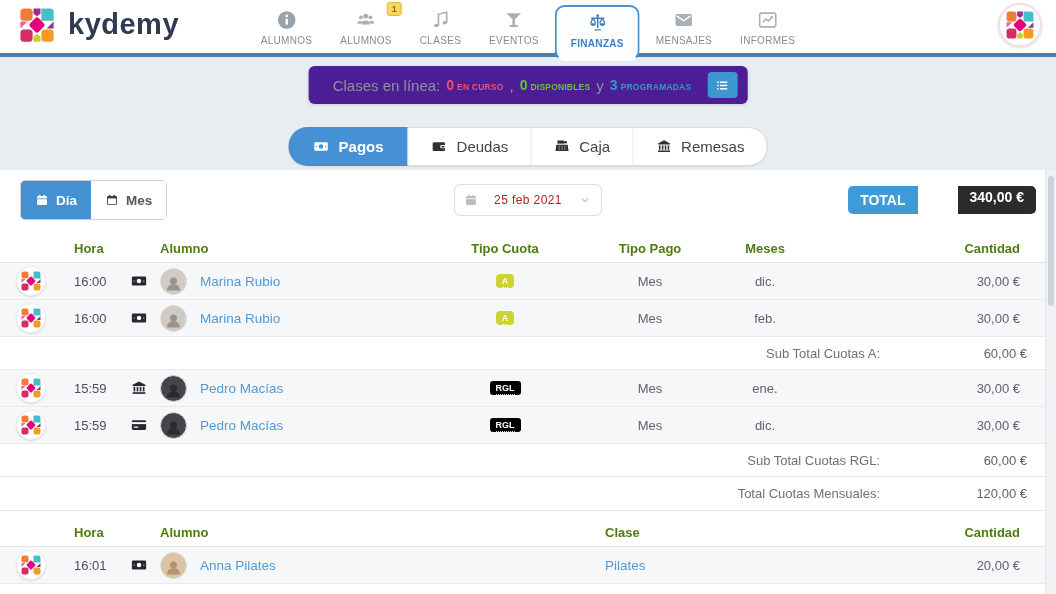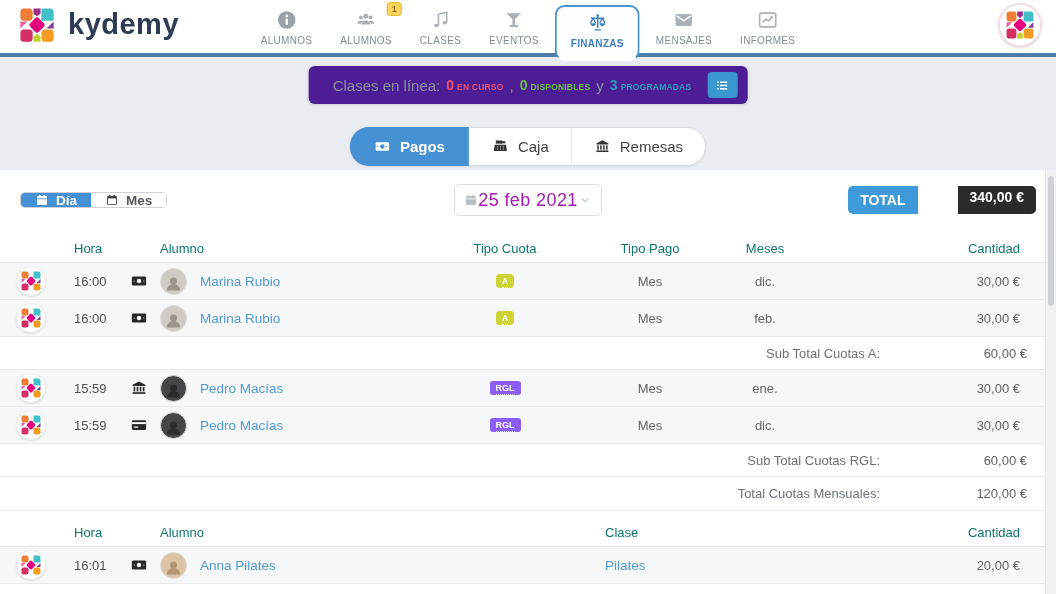--- a/index.html
+++ b/index.html
@@ -51,29 +51,29 @@
   .ftab:first-child { border-left:none; }
   .ftab svg { width:17px; height:17px; }
   .ftab.active { background:#4691d3; color:#fff; border-radius:19px 0 0 19px; margin:-1px 0 -1px -1px;
                  padding:0 24px; font-weight:bold; }
 
   
   .panel { position:absolute; top:170px; left:0; right:0; bottom:0; background:#fff; }
 
   .controls-row { display:flex; align-items:center; padding:14px 20px 0 20px; height:46px; position:relative; }
   .toggle-group { display:flex; border:1px solid #ccd1d5; border-radius:5px; overflow:hidden; background:#fff; }
-  .toggle { height:14px; padding:0 14px; display:flex; align-items:center; gap:7px; font-size:13.5px;
+  .toggle { height:38px; padding:0 14px; display:flex; align-items:center; gap:7px; font-size:13.5px;
             font-weight:bold; color:#53585d; background:#fff; border:none; cursor:pointer; }
   .toggle svg { width:14px; height:14px; }
   .toggle.active { background:#4691d3; color:#fff; }
   .date-picker { position:absolute; left:50%; transform:translateX(-50%); top:14px; width:148px; height:32px;
                  border:1px solid #d9dde0; border-radius:6px; background:#fff; display:flex; align-items:center;
                  justify-content:space-between; padding:0 9px; cursor:pointer; }
   .date-picker svg { width:14px; height:14px; }
-  .date-text { font-size:18px; color:#a21caf; letter-spacing:.4px; }
+  .date-text { font-size:12px; color:#b91c1c; letter-spacing:.4px; }
   .total-badge { margin-left:auto; display:flex; border-radius:5px; overflow:hidden; font-size:14px; font-weight:bold; }
   .total-label { background:#3e9ad8; color:#fff; padding:6px 12px; }
   .total-value { background:#2b2b2b; color:#fff; padding:3px 12px;margin-left:40px; }
 
   
   .thead { display:flex; align-items:center; height:29px; margin-top:18px; border-bottom:1px solid #e3e6e8;
            font-size:13px; font-weight:bold; color:#333a41; background:#fff; }
   .thead.second { margin-top:8px; height:28px; }
   .trow { display:flex; align-items:center; height:37px; background:#f6f7f8; border-bottom:1px solid #e8eaec; }
   .srow { display:flex; align-items:center; height:33px; background:#fff; border-bottom:1px solid #e8eaec;
@@ -82,40 +82,40 @@
   .c { display:flex; align-items:center; font-size:13px; color:#5f6468; }
   .c-icon { flex:0 0 62px; justify-content:center; }
   .c-hora { flex:0 0 56px; padding-left:12px; color:#4a4f54; }
   .c-method { flex:0 0 42px; justify-content:center; }
   .c-alumno { flex:1; gap:13px; }
   .c-cuota { flex:0 0 130px; justify-content:center; }
   .c-pago { flex:0 0 160px; justify-content:center; }
   .c-meses { flex:0 0 70px; justify-content:center; }
   .c-cantidad { flex:0 0 256px; justify-content:flex-end; padding-right:36px; }
   .c2-clase { flex:0 0 195px; }
-  .hdr { color:#0f766e; font-weight:normal; }
+  .hdr { color:#4d7c0f; font-weight:bold; }
   .sub-label { margin-left:auto; }
   .sub-amount { flex:0 0 176px; text-align:right; padding-right:29px; color:#5f6468; }
 
   .row-logo { width:30px; height:30px; border-radius:50%; background:#fff; border:1px solid #eee;
               display:flex; align-items:center; justify-content:center; cursor:pointer; padding:0;
               box-shadow:0 1px 2px rgba(0,0,0,.12); }
   .row-logo .pw { width:24px; height:24px; }
   .micon svg { width:18px; height:18px; color:#26282b; display:block; }
   .pavatar { width:27px; height:27px; border-radius:50%; overflow:hidden; display:flex; align-items:flex-end;
              justify-content:center; border:1px solid #ddd; }
   .pavatar svg { width:21px; height:21px; }
   .av-marina { background:#cfcac3; color:#9a948c; }
   .av-pedro { background:#46464a; color:#2c2c30; }
   .av-anna { background:#dcc3a4; color:#b29470; }
   .slink { color:#5499d3; text-decoration:none; font-size:13.5px; cursor:pointer; }
   .badge { color:#fff; font-size:9px; font-weight:bold; padding:3px 6px 2px; border-radius:4px; line-height:1; }
   .badge i { font-style:normal; border-bottom:1px dotted rgba(255,255,255,.85); padding-bottom:1px; }
   .badge-a { background:#ccd333; }
-  .badge-rgl { background:#8b5cf6; border-radius:3px; }
+  .badge-rgl { background:#000000; border-radius:3px; }
 
   
   .scrollbar { position:absolute; top:170px; right:0; bottom:0; width:11px; background:#f0f2f4;
                border-left:1px solid #e4e7ea; z-index:50; }
   .scroll-thumb { position:absolute; top:6px; left:2px; right:2px; height:130px; background:#ccd2d7; border-radius:4px; }
 </style>
 </head>
 <body>
 
 <div class="header">
@@ -250,20 +250,28 @@
       <svg viewBox="0 0 24 24">
           <rect x="2.5" y="6" width="19" height="12" rx="1.8" fill="#fff"></rect>
           <circle cx="12" cy="12" r="3.2" fill="#4691d3"></circle>
           <circle cx="5.6" cy="12" r=".9" fill="#4691d3"></circle>
           <circle cx="18.4" cy="12" r=".9" fill="#4691d3"></circle>
         </svg>
       <span>Pagos</span>
     </div>
     <div class="ftab">
       <svg viewBox="0 0 24 24">
+          <rect x="3" y="6" width="17.5" height="12.5" rx="2" fill="#2f3235"></rect>
+          <rect x="13.8" y="10" width="7.2" height="4.6" rx="1.4" fill="#fff"></rect>
+          <rect x="15.2" y="11.2" width="4.6" height="2.2" rx="1" fill="#2f3235"></rect>
+        </svg>
+      <span>Deudas</span>
+    </div>
+    <div class="ftab">
+      <svg viewBox="0 0 24 24">
           <rect x="5.5" y="3.5" width="9" height="4.5" fill="#2f3235"></rect>
           <rect x="13" y="4.5" width="6" height="3" fill="#2f3235"></rect>
           <path d="M4 9.5h16l1.2 9H2.8z" fill="#2f3235"></path>
           <g fill="#fff">
             <circle cx="8" cy="12.5" r=".8"></circle>
             <circle cx="12" cy="12.5" r=".8"></circle>
             <circle cx="16" cy="12.5" r=".8"></circle>
             <circle cx="8" cy="15.5" r=".8"></circle>
             <circle cx="12" cy="15.5" r=".8"></circle>
             <circle cx="16" cy="15.5" r=".8"></circle>

